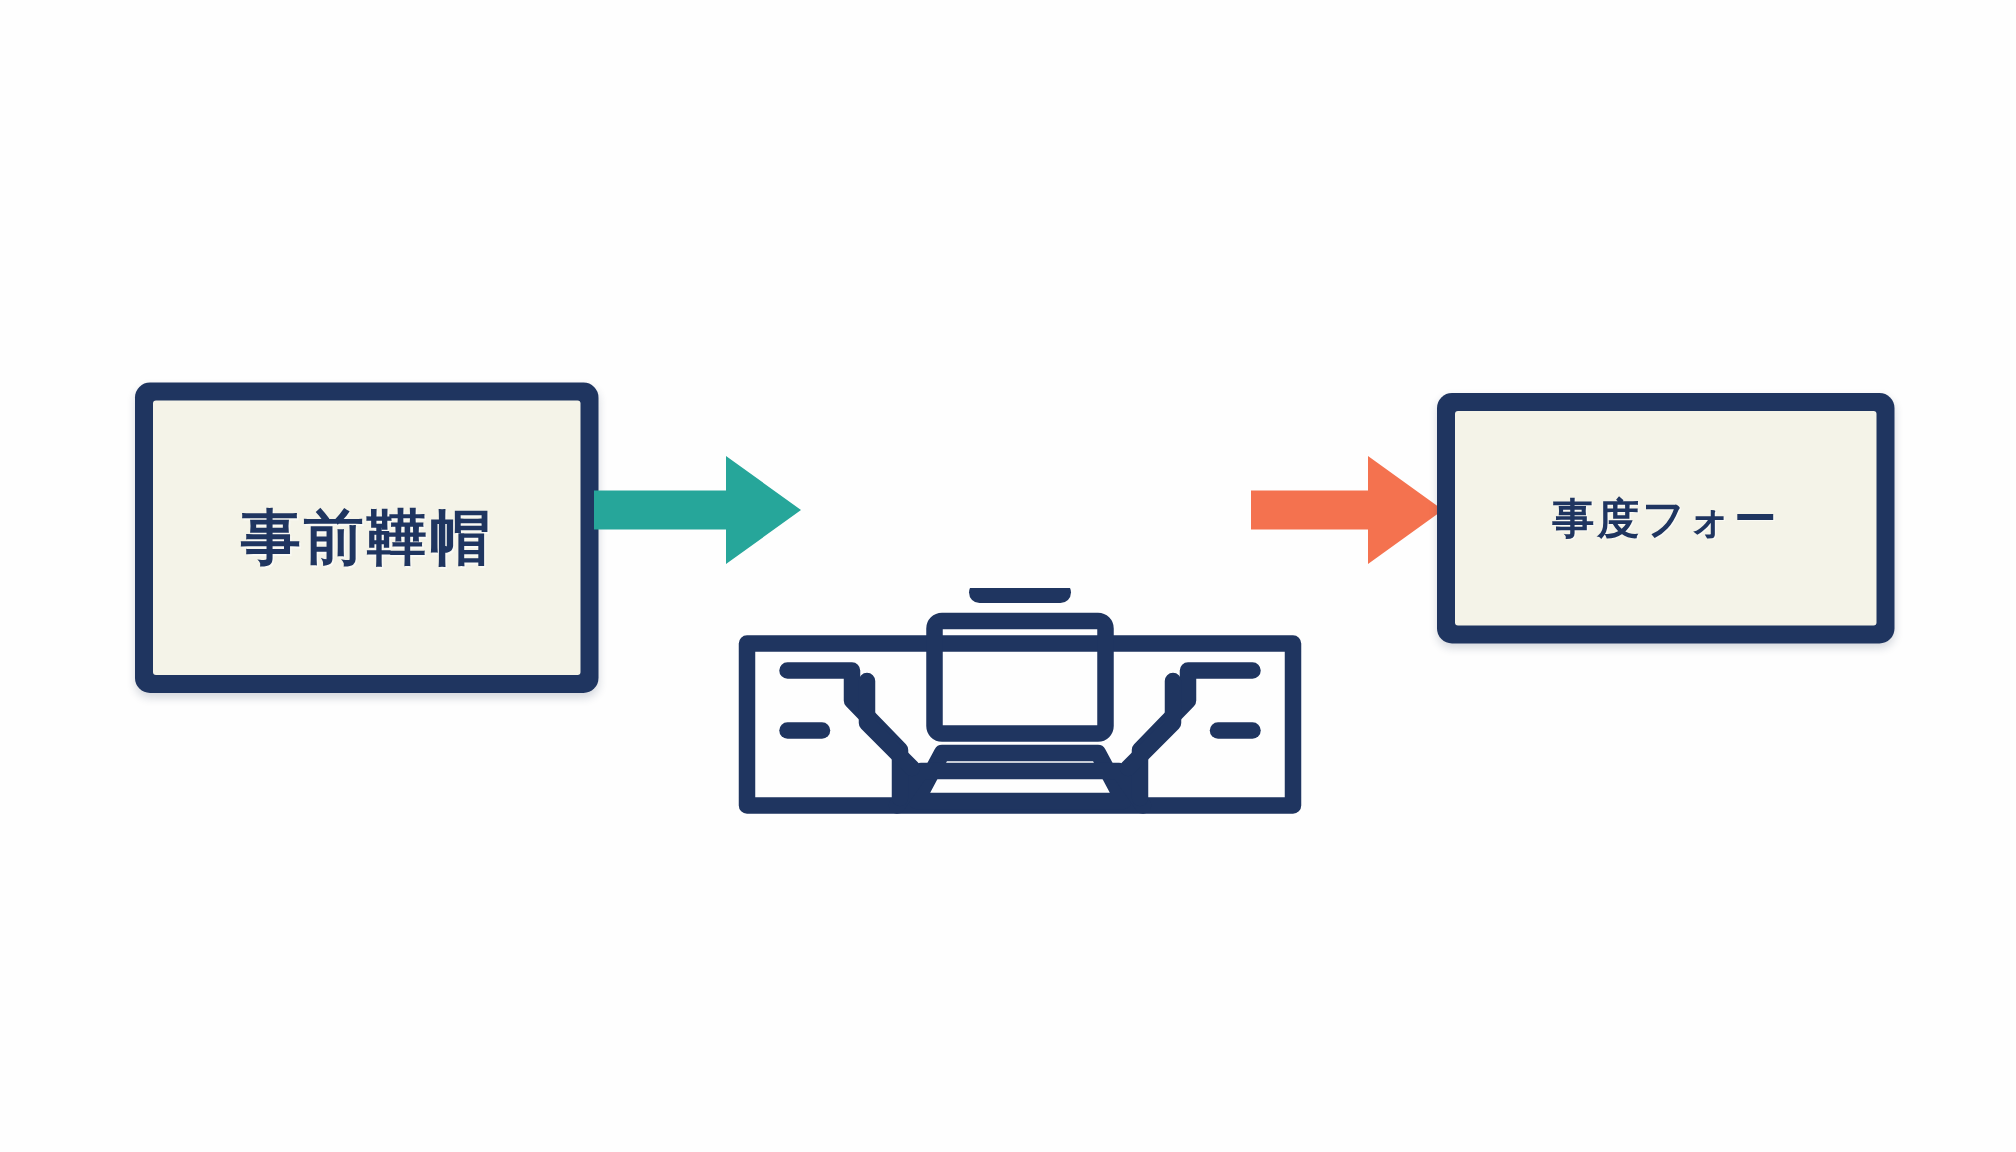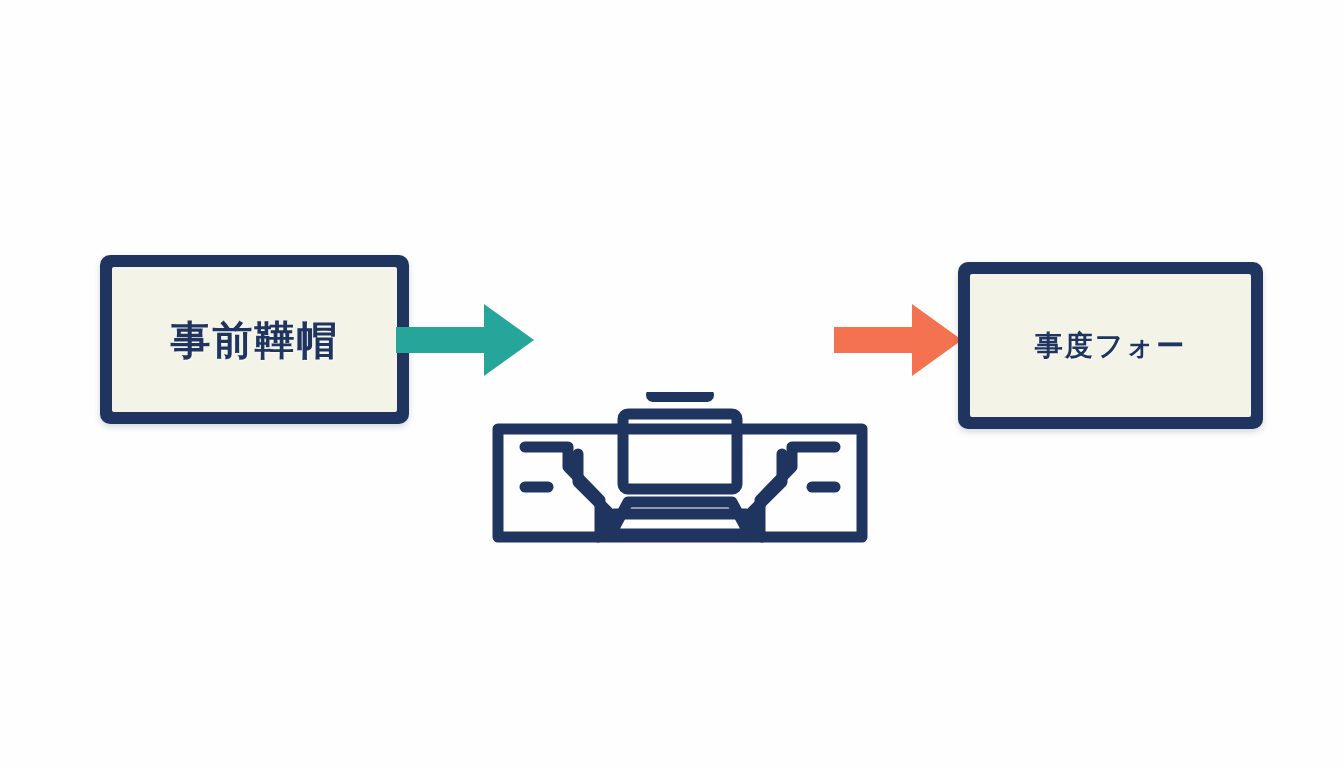--- a/index.html
+++ b/index.html
@@ -45,21 +45,21 @@
   .node-label {
     color: #1f3560;
     font-weight: bold;
     font-size: 40px;
     letter-spacing: 2px;
     line-height: 1;
     white-space: nowrap;
     text-shadow: 1px 1px 0 rgba(255,255,255,0.55);
   }
 
-  #node-prep   { left: 100px;  top: 255px; width: 309px; height: 169px; }
+  #node-prep   { left: 90px;  top: 255px; width: 309px; height: 207px; }
   #node-center { left: 533px; top: 244px; width: 303px; height: 163px; }
   #node-follow { left: 958px; top: 262px; width: 305px; height: 167px; }
 
   #node-center .node-label { font-size: 42px; }
   #node-follow .node-label { font-size: 28px; }
 
   
   .arrow {
     position: absolute;
     display: block;

